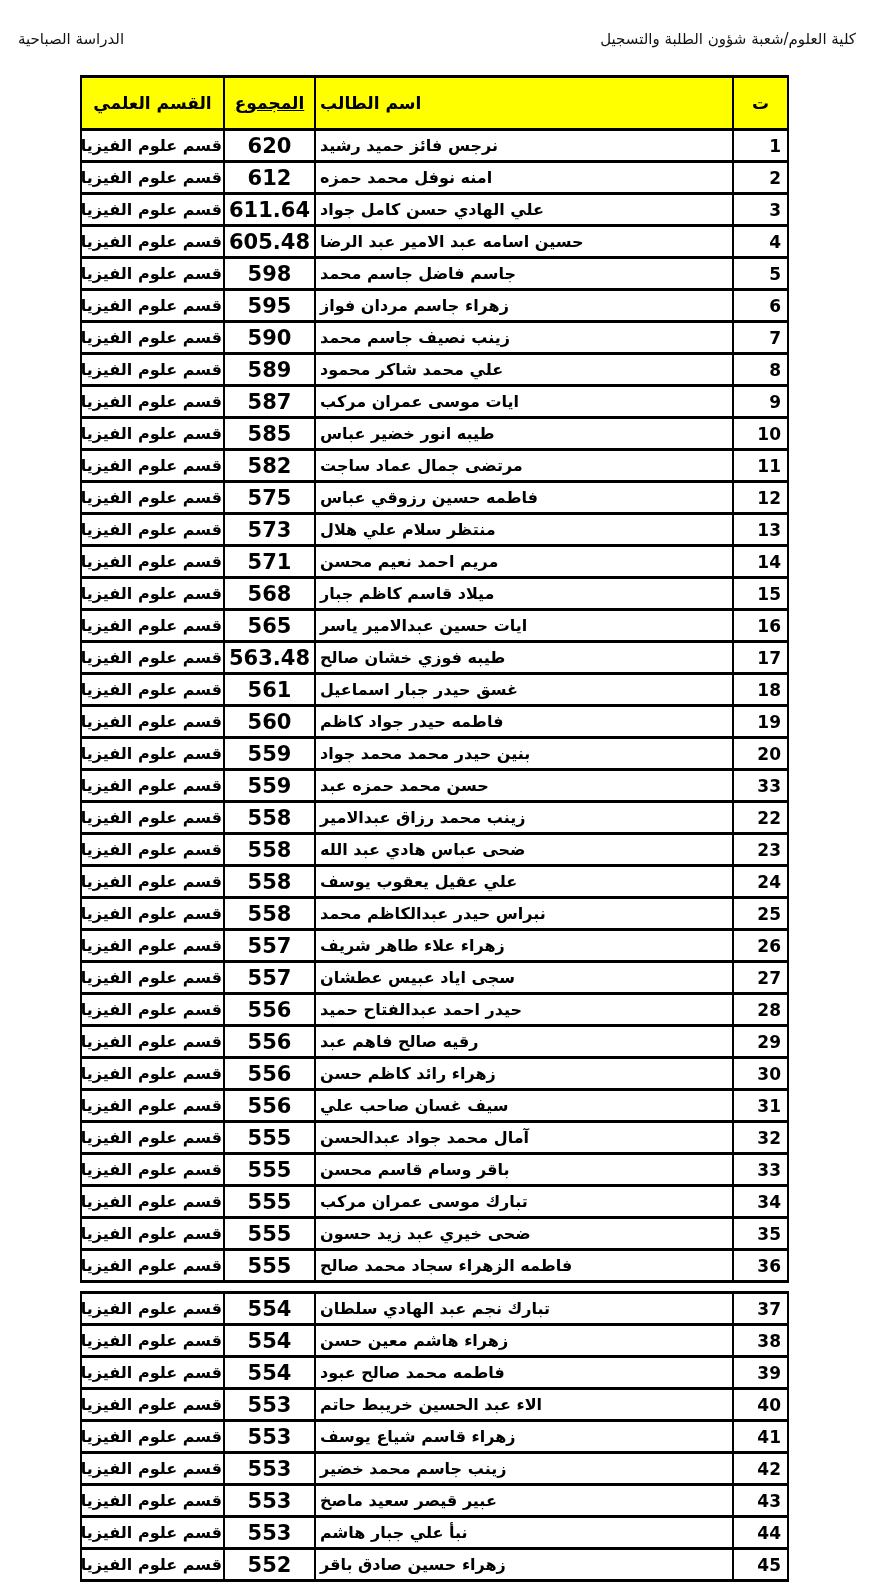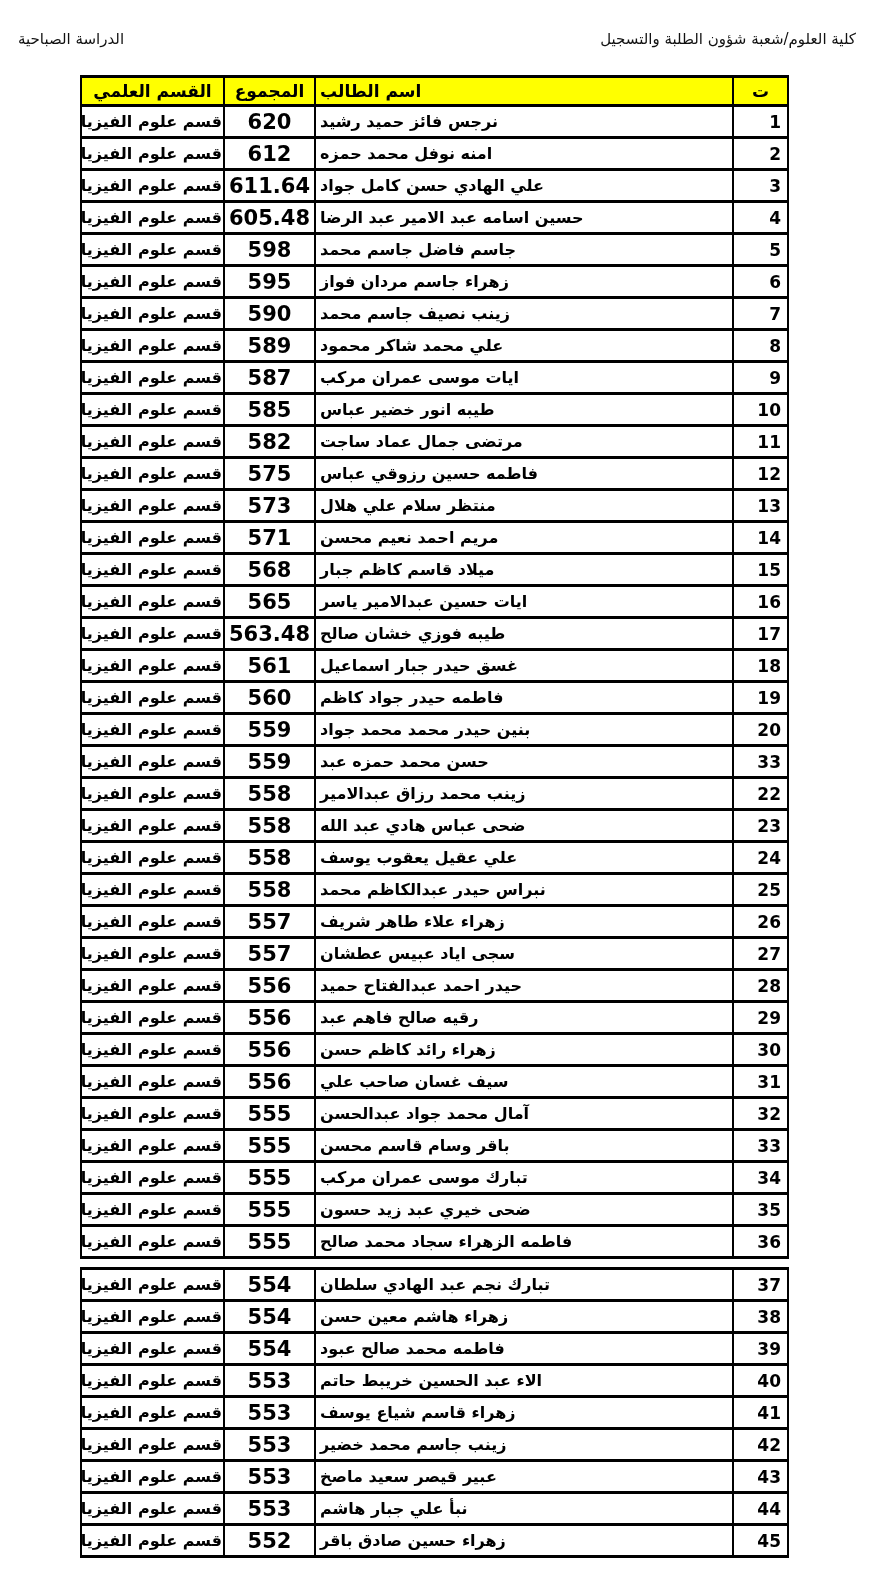--- a/index.html
+++ b/index.html
@@ -46,25 +46,25 @@
     border-bottom-width:3px;
     overflow:hidden;
     white-space:nowrap;
     vertical-align:middle;
   }
   thead th{
     background:#FFFF00;
     height:26px;
     font-size:17px;
     font-weight:700;
-    padding:0 4px;
+    padding:12px 4px;
   }
   th.h-index{text-align:center;}
   th.h-name{text-align:left;}
-  th.h-total{text-align:center;}
+  th.h-total{text-align:center;text-decoration:underline;}
   th.h-dept{text-align:center;}
   td{
     height:27px;
     font-weight:700;
     background:#fff;
   }
   td.td-index{
     text-align:right;
     font-size:17px;
     padding-left:4px;padding-right:6px;

